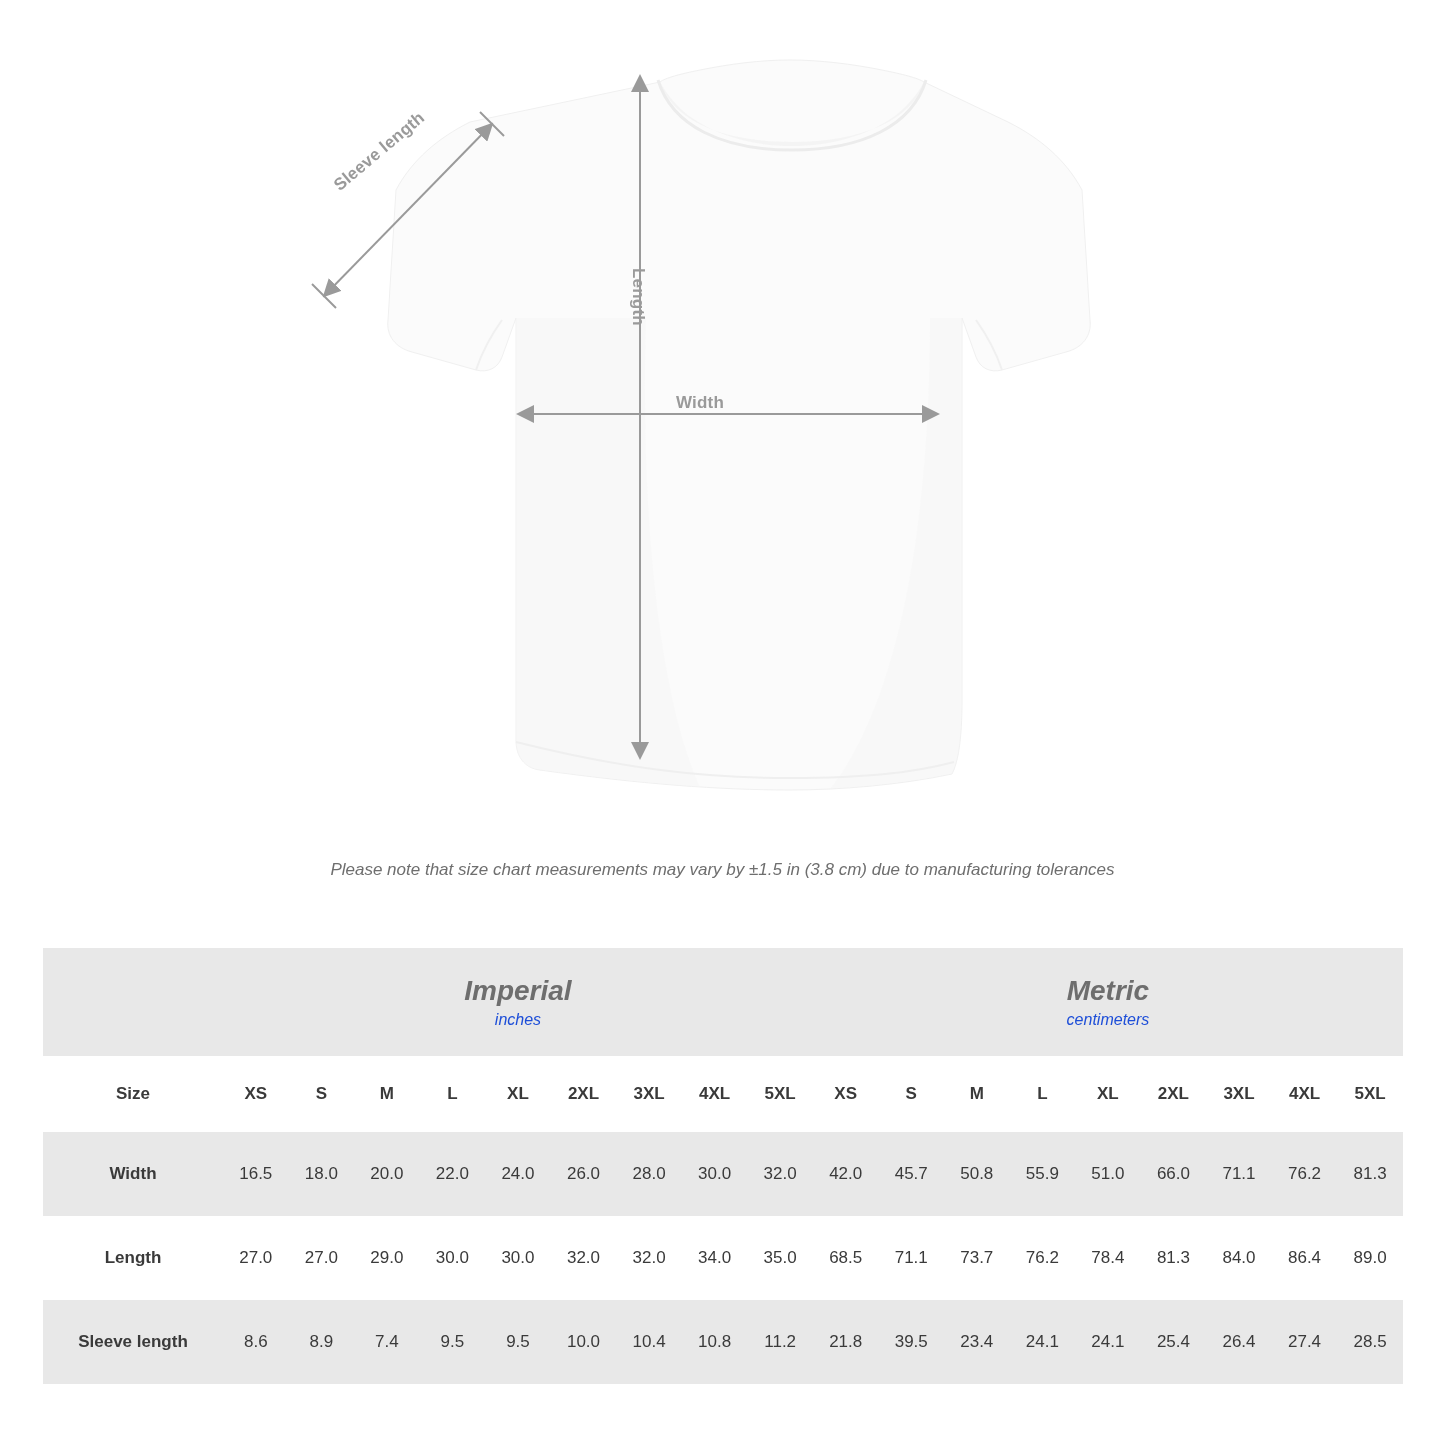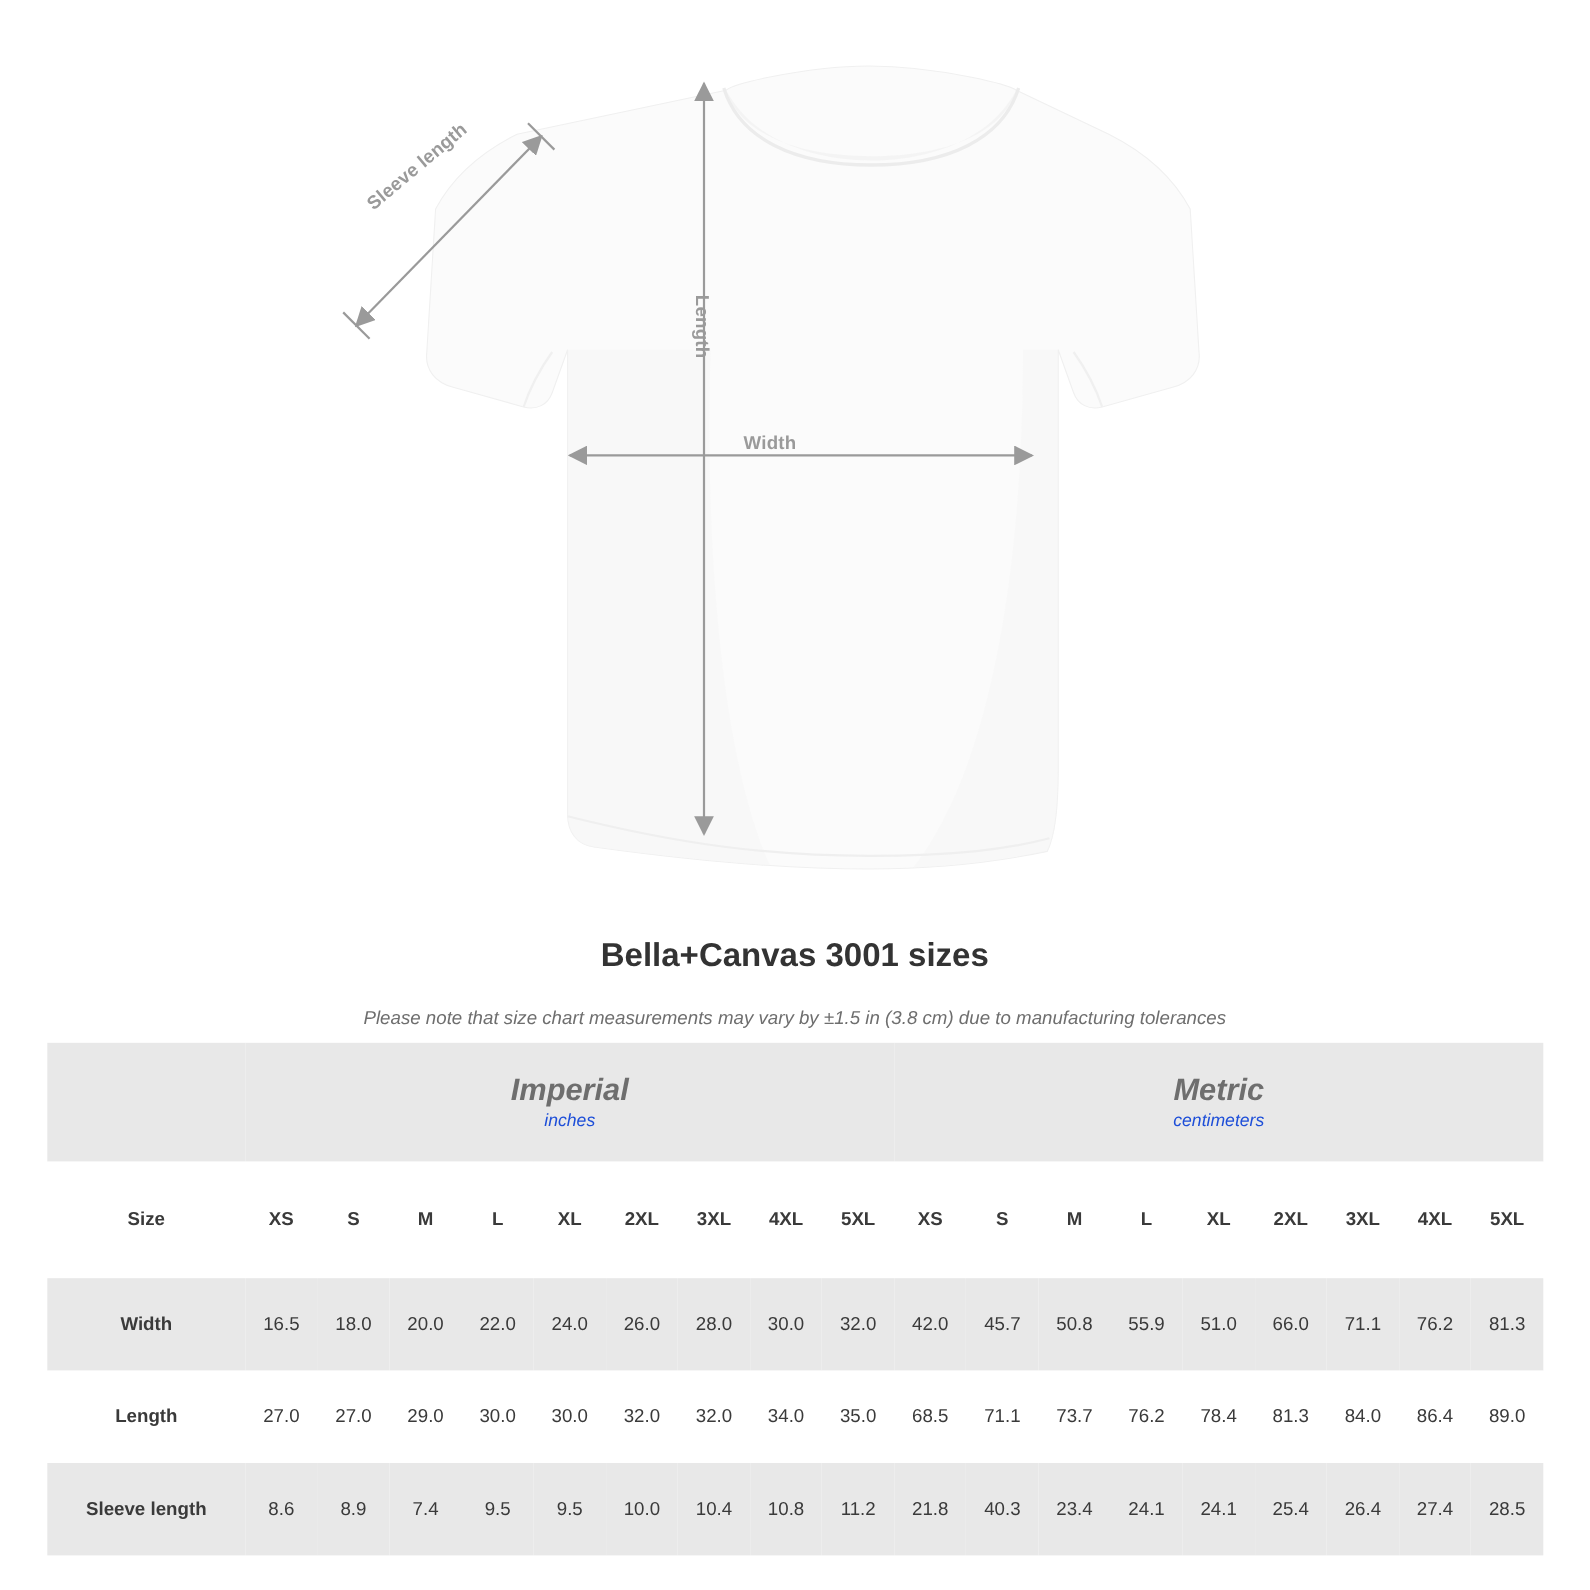--- a/index.html
+++ b/index.html
@@ -105,21 +105,21 @@
     color: #6e6e6e;
     line-height: 1.25;
   }
   .unit-sub {
     font-size: 16px;
     font-style: italic;
     color: #1d4ed8;
     line-height: 1.5;
   }
   tr.row-size td {
-    height: 106px;
+    height: 76px;
     background: #ffffff;
     font-weight: bold;
     font-size: 17px;
     color: #3a3a3a;
   }
   tr.row-band td {
     height: 84px;
     background: #e8e8e8;
   }
   tr.row-plain td {
@@ -206,21 +206,20 @@
         <line x1="480" y1="112" x2="504" y2="136" stroke="#9a9a9a" stroke-width="2"></line>
         <line x1="312" y1="284" x2="336" y2="308" stroke="#9a9a9a" stroke-width="2"></line>
       </g>
     </svg>
 
     <div class="dim-label label-sleeve">Sleeve length</div>
     <div class="dim-label label-length">Length</div>
     <div class="dim-label label-width">Width</div>
   </div>
 
-  <div class="heading">Bella+Canvas 3001 sizes</div>
   <div class="subheading">Please note that size chart measurements may vary by ±1.5 in (3.8 cm) due to manufacturing tolerances</div>
 
   <div class="table-wrap">
     <table class="size-table">
       <colgroup>
         <col class="col-first">
       </colgroup>
       <tbody>
         <tr class="unit-head">
           <td></td>
@@ -303,21 +302,21 @@
             <td>8.6</td>
             <td>8.9</td>
             <td>7.4</td>
             <td>9.5</td>
             <td>9.5</td>
             <td>10.0</td>
             <td>10.4</td>
             <td>10.8</td>
             <td>11.2</td>
             <td>21.8</td>
-            <td>40.3</td>
+            <td>39.5</td>
             <td>23.4</td>
             <td>24.1</td>
             <td>24.1</td>
             <td>25.4</td>
             <td>26.4</td>
             <td>27.4</td>
             <td>28.5</td>
           </tr>
         </tbody>
     </table>

